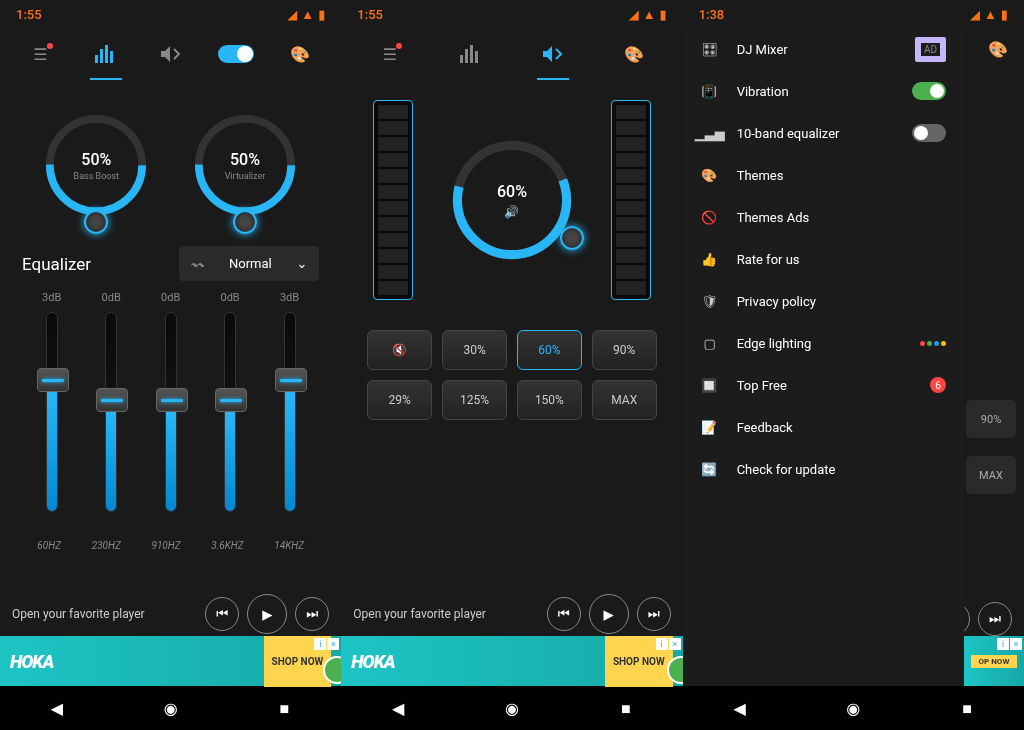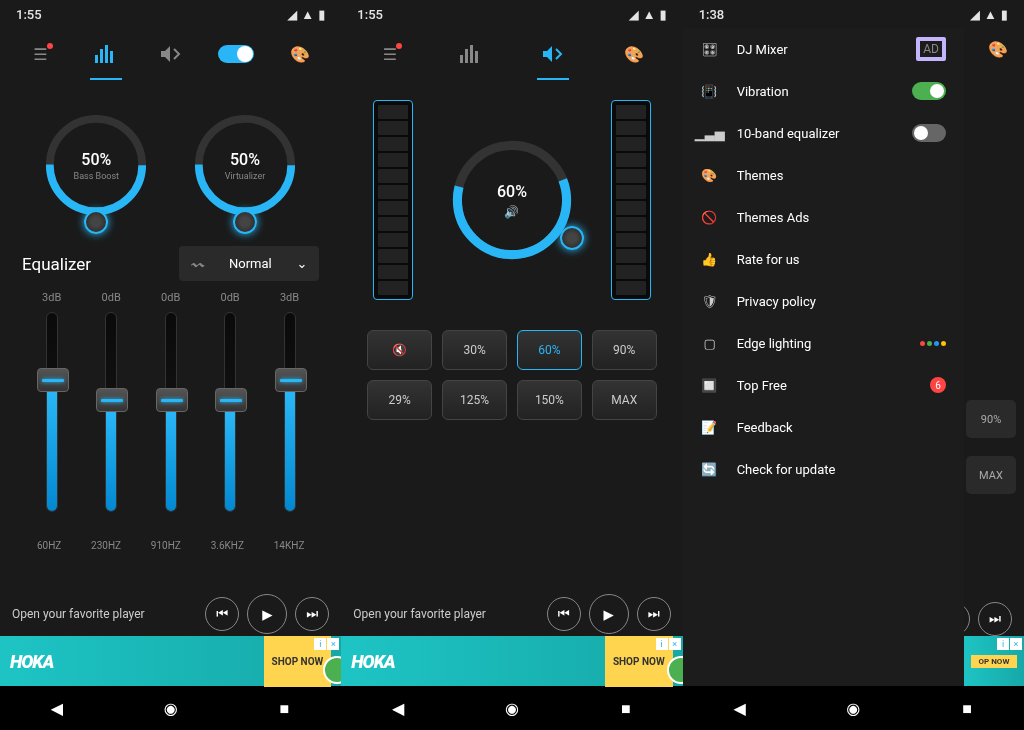--- a/index.html
+++ b/index.html
@@ -1,18 +1,18 @@
 <!DOCTYPE html>
 <html><head>
 <meta charset="utf-8">
 <style>
 * { margin: 0; padding: 0; box-sizing: border-box; font-family: -apple-system, BlinkMacSystemFont, 'Segoe UI', Roboto, sans-serif; }
 body { background: #fff; width: 1024px; height: 730px; display: flex; overflow: hidden; }
 .phone { width: 341.33px; height: 730px; background: #1a1a1a; display: flex; flex-direction: column; position: relative; }
-.status-bar { height: 28px; display: flex; justify-content: space-between; align-items: center; padding: 0 16px; color: #e5e5e5; font-size: 13px; font-weight: 500; }
+.status-bar { height: 28px; display: flex; justify-content: space-between; align-items: center; padding: 0 16px; color: #f97316; font-size: 13px; font-weight: 500; }
 .status-right { display: flex; gap: 4px; align-items: center; }
 .tab-bar { height: 52px; display: flex; justify-content: space-around; align-items: center; padding: 0 8px; }
 .tab-item { width: 48px; height: 40px; display: flex; align-items: center; justify-content: center; color: #888; position: relative; cursor: pointer; }
 .tab-item.active { color: #29b6f6; }
 .tab-item.active::after { content: ''; position: absolute; bottom: -6px; left: 50%; transform: translateX(-50%); width: 32px; height: 2px; background: #29b6f6; }
 .menu-dot { position: absolute; top: 9px; right: 12px; width: 6px; height: 6px; background: #f44; border-radius: 50%; }
 .content { flex: 1; overflow: hidden; padding: 0 22px; }
 .dials { display: flex; justify-content: space-around; margin-top: 20px; }
 .dial { width: 130px; height: 130px; position: relative; display: flex; align-items: center; justify-content: center; }
 .dial-ring { position: absolute; width: 110px; height: 110px; }
@@ -26,21 +26,21 @@
 .eq-preset-icon { color: #888; }
 .eq-db { display: flex; justify-content: space-around; margin-top: 10px; }
 .eq-db span { color: #888; font-size: 11px; }
 .sliders { display: flex; justify-content: space-around; margin-top: 8px; height: 220px; }
 .slider { width: 40px; display: flex; flex-direction: column; align-items: center; position: relative; }
 .slider-track { width: 12px; height: 200px; background: linear-gradient(#0a0a0a, #1a1a1a); border-radius: 6px; border: 1px solid #333; position: relative; }
 .slider-fill { position: absolute; bottom: 0; width: 100%; background: linear-gradient(#29b6f6, #0288d1); border-radius: 0 0 6px 6px; }
 .slider-thumb { position: absolute; width: 32px; height: 24px; background: linear-gradient(#555, #333); border-radius: 4px; left: -10px; border: 1px solid #666; }
 .slider-thumb::after { content: ''; position: absolute; top: 10px; left: 4px; right: 4px; height: 3px; background: #29b6f6; border-radius: 1px; box-shadow: 0 0 4px #29b6f6; }
 .eq-hz { display: flex; justify-content: space-around; margin-top: 8px; }
-.eq-hz span { color: #888; font-size: 10px; }
+.eq-hz span { color: #888; font-size: 10px; font-style: italic; }
 .player-bar { height: 44px; display: flex; align-items: center; padding: 0 12px; gap: 8px; }
 .player-text { flex: 1; color: #ccc; font-size: 12px; }
 .player-btn { width: 34px; height: 34px; border-radius: 50%; border: 1.5px solid #888; background: transparent; display: flex; align-items: center; justify-content: center; color: #fff; cursor: pointer; }
 .player-btn.play { width: 40px; height: 40px; }
 .half-circle { position: absolute; left: -18px; bottom: 46px; width: 28px; height: 28px; background: #4caf50; border-radius: 50%; border: 2px solid #fff; }
 .ad-banner { height: 50px; background: linear-gradient(90deg, #1ec4c4, #16a8a8); display: flex; align-items: center; padding: 0 10px; position: relative; }
 .ad-logo { color: #fff; font-weight: 900; font-size: 18px; font-style: italic; letter-spacing: -1px; }
 .ad-cta { background: #ffd54f; color: #333; font-size: 10px; font-weight: 700; padding: 20px 8px; margin-left: auto; }
 .ad-close { position: absolute; top: 2px; right: 2px; display: flex; gap: 1px; }
 .ad-close span { width: 12px; height: 12px; background: #fff; color: #29b6f6; font-size: 9px; display: flex; align-items: center; justify-content: center; }
@@ -59,21 +59,21 @@
 .drawer-title { color: #fff; font-size: 20px; font-style: italic; font-family: cursive; }
 .drawer-item { height: 42px; display: flex; align-items: center; padding: 0 18px; gap: 18px; color: #fff; font-size: 13px; cursor: pointer; }
 .drawer-item .icon { width: 18px; display: flex; justify-content: center; color: #ccc; }
 .drawer-item .trailing { margin-left: auto; }
 .toggle { width: 34px; height: 18px; border-radius: 9px; position: relative; }
 .toggle.on { background: #4caf50; }
 .toggle.off { background: #666; }
 .toggle::after { content: ''; position: absolute; width: 14px; height: 14px; background: #fff; border-radius: 50%; top: 2px; }
 .toggle.on::after { right: 2px; }
 .toggle.off::after { left: 2px; }
-.ad-badge { font-size: 12px; color: #888; border: 4px solid #c4b5fd; padding: 1px 3px; border-radius: 2px; }
+.ad-badge { font-size: 10px; color: #888; border: 6px solid #c4b5fd; padding: 1px 3px; border-radius: 2px; }
 .dots { display: flex; gap: 2px; }
 .dots span { width: 5px; height: 5px; border-radius: 50%; }
 .badge-num { background: #f44; color: #fff; width: 16px; height: 16px; border-radius: 50%; font-size: 10px; display: flex; align-items: center; justify-content: center; }
 .backdrop-content { position: absolute; inset: 0; background: #1a1a1a; }
 .backdrop-presets { position: absolute; right: 8px; top: 400px; display: flex; flex-direction: column; gap: 18px; }
 .backdrop-presets .bp { width: 50px; height: 38px; background: #2a2a2a; border-radius: 5px; color: #aaa; font-size: 11px; display: flex; align-items: center; justify-content: center; }
 .toggle-sw { width: 36px; height: 18px; background: #29b6f6; border-radius: 9px; position: relative; }
 .toggle-sw::after { content: ''; position: absolute; width: 16px; height: 16px; background: #fff; border-radius: 50%; top: 1px; right: 1px; }
 </style>
 </head>

